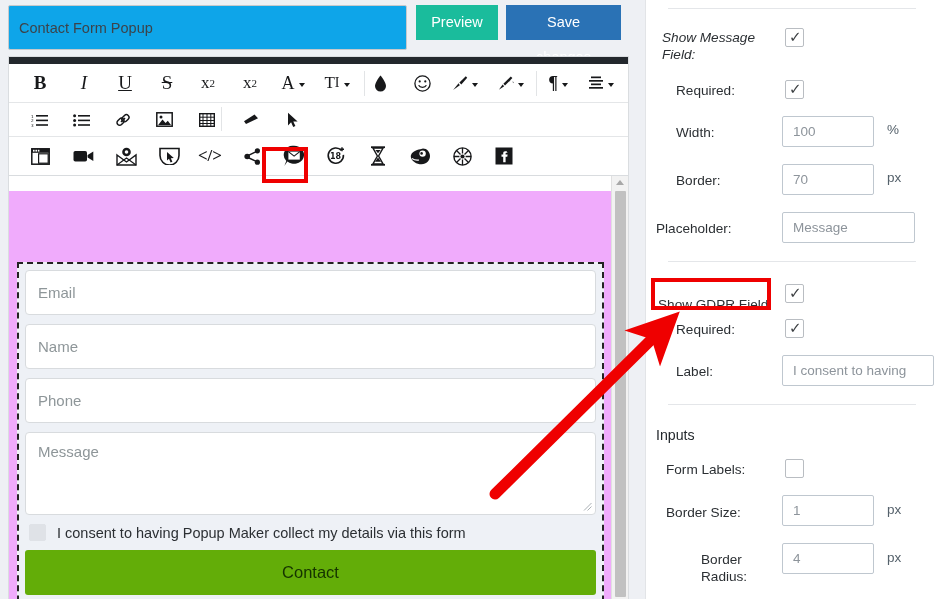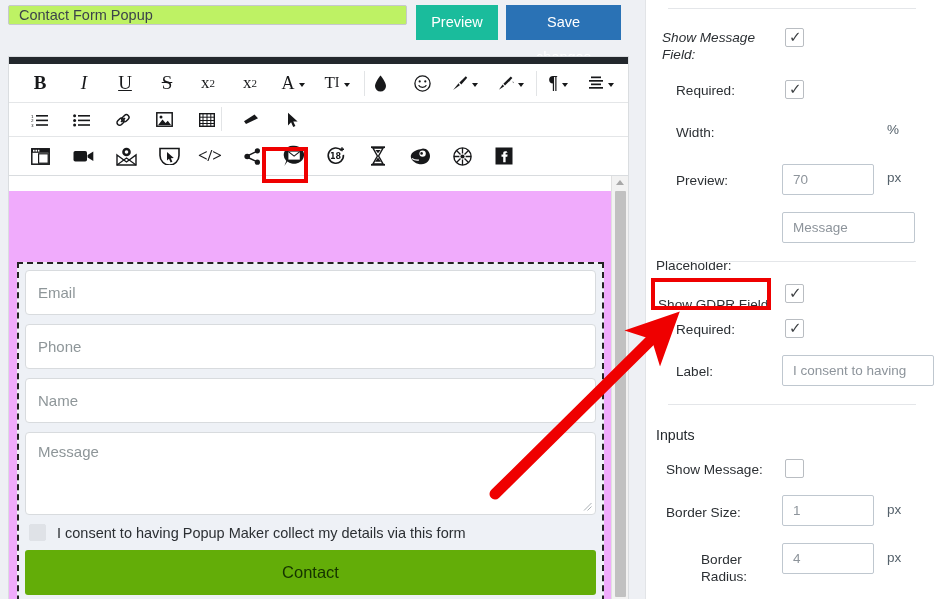--- a/index.html
+++ b/index.html
@@ -20,23 +20,23 @@
   }
 
   
   #titlebar {
     position: absolute; left: 0; top: 0;
     width: 645px; height: 45px;
     background: #eef0f4;
   }
   #title-input {
     position: absolute; left: 8px; top: 5px;
-    width: 399px; height: 20px;
+    width: 399px; height: 45px;
     border: 1px solid #c6c9cc;
-    background: #bef264;
+    background: #0ea5e9;
     border-radius: 2px;
     font-size: 14.5px;
     color: #3c434a;
     padding: 0 10px;
     font-family: "Liberation Sans", sans-serif;
     outline: none;
   }
   .top-btn {
     position: absolute; top: 5px;
     height: 35px;
@@ -473,22 +473,22 @@
           <svg width="18" height="18" viewBox="0 0 18 18" aria-hidden="true">
             <rect x="0.5" y="0.5" width="17" height="17" fill="#17181a"></rect>
             <path d="M11.6 4.2 h-1.5 c-1.2 0 -1.9 .8 -1.9 2 v1.3 H6.5 v2.2 h1.7 v5.6 h2.4 V9.7 h1.7 l.3 -2.2 h-2 V6.4 c0 -.5 .2 -.7 .7 -.7 h1.3 z" fill="#fff"></path>
           </svg>
         </div>
       </div>
 
       <div id="canvas">
         <div id="form-box">
           <div class="fld">Email</div>
+          <div class="fld">Name</div>
           <div class="fld">Phone</div>
-          <div class="fld">Name</div>
           <div class="fld msg">
             <span>Message</span>
             <svg class="resize-grip" viewBox="0 0 9 9" aria-hidden="true">
               <path d="M8.5 1 L1 8.5 M8.5 4.5 L4.5 8.5" stroke="#aab0b5" stroke-width="1"></path>
             </svg>
           </div>
           <div class="gdpr-row">
             <div class="gdpr-box"></div>
             <div class="gdpr-lbl">I consent to having Popup Maker collect my details via this form</div>
           </div>
@@ -513,27 +513,28 @@
     <div class="sb-check" style="left:139px;top:28px;">
       <span class="tick">✓</span>
     </div>
 
     <div class="sb-label r" style="left:30px;top:82px;width:95px;">Required:</div>
     <div class="sb-check" style="left:139px;top:80px;">
       <span class="tick">✓</span>
     </div>
 
     <div class="sb-label r" style="left:30px;top:124px;width:95px;">Width:</div>
+    <input class="sb-input" type="text" style="left: 136px; top: 116px; width: 92px;" value="100">
     <div class="unit" style="left:241px;top:122px;">%</div>
 
-    <div class="sb-label r" style="left:30px;top:172px;width:95px;">Preview:</div>
+    <div class="sb-label r" style="left:30px;top:172px;width:95px;">Border:</div>
     <input class="sb-input" type="text" style="left: 136px; top: 164px; width: 92px;" value="70">
     <div class="unit" style="left:241px;top:170px;">px</div>
 
-    <div class="sb-label r" style="left:10px;top:220px;width:115px;margin-top:37px;">Placeholder:</div>
+    <div class="sb-label r" style="left:10px;top:220px;width:115px;">Placeholder:</div>
     <input class="sb-input" type="text" style="left: 136px; top: 212px; width: 133px;" value="Message">
 
     <div class="hr" style="top:261px;"></div>
 
     <div class="sb-label" style="left:12px;top:296px;width:130px;">Show GDPR Field:</div>
     <div class="sb-check" style="left:139px;top:284px;">
       <span class="tick">✓</span>
     </div>
 
     <div class="sb-label r" style="left:30px;top:321px;width:95px;">Required:</div>
@@ -541,21 +542,21 @@
       <span class="tick">✓</span>
     </div>
 
     <div class="sb-label r" style="left:30px;top:363px;width:95px;">Label:</div>
     <input class="sb-input" type="text" style="left: 136px; top: 355px; width: 152px;" value="I consent to having">
 
     <div class="hr" style="top:404px;"></div>
 
     <div class="sb-section" style="left:10px;top:427px;">Inputs</div>
 
-    <div class="sb-label r" style="left:20px;top:461px;width:105px;">Show Message:</div>
+    <div class="sb-label r" style="left:20px;top:461px;width:105px;">Form Labels:</div>
     <div class="sb-check" style="left:139px;top:459px;"></div>
 
     <div class="sb-label r" style="left:20px;top:504px;width:105px;">Border Size:</div>
     <input class="sb-input" type="text" style="left: 136px; top: 495px; width: 92px;" value="1">
     <div class="unit" style="left:241px;top:502px;">px</div>
 
     <div class="sb-label r" style="left:55px;top:551px;width:70px;">Border Radius:</div>
     <input class="sb-input" type="text" style="left: 136px; top: 543px; width: 92px;" value="4">
     <div class="unit" style="left:241px;top:550px;">px</div>
   </div>

